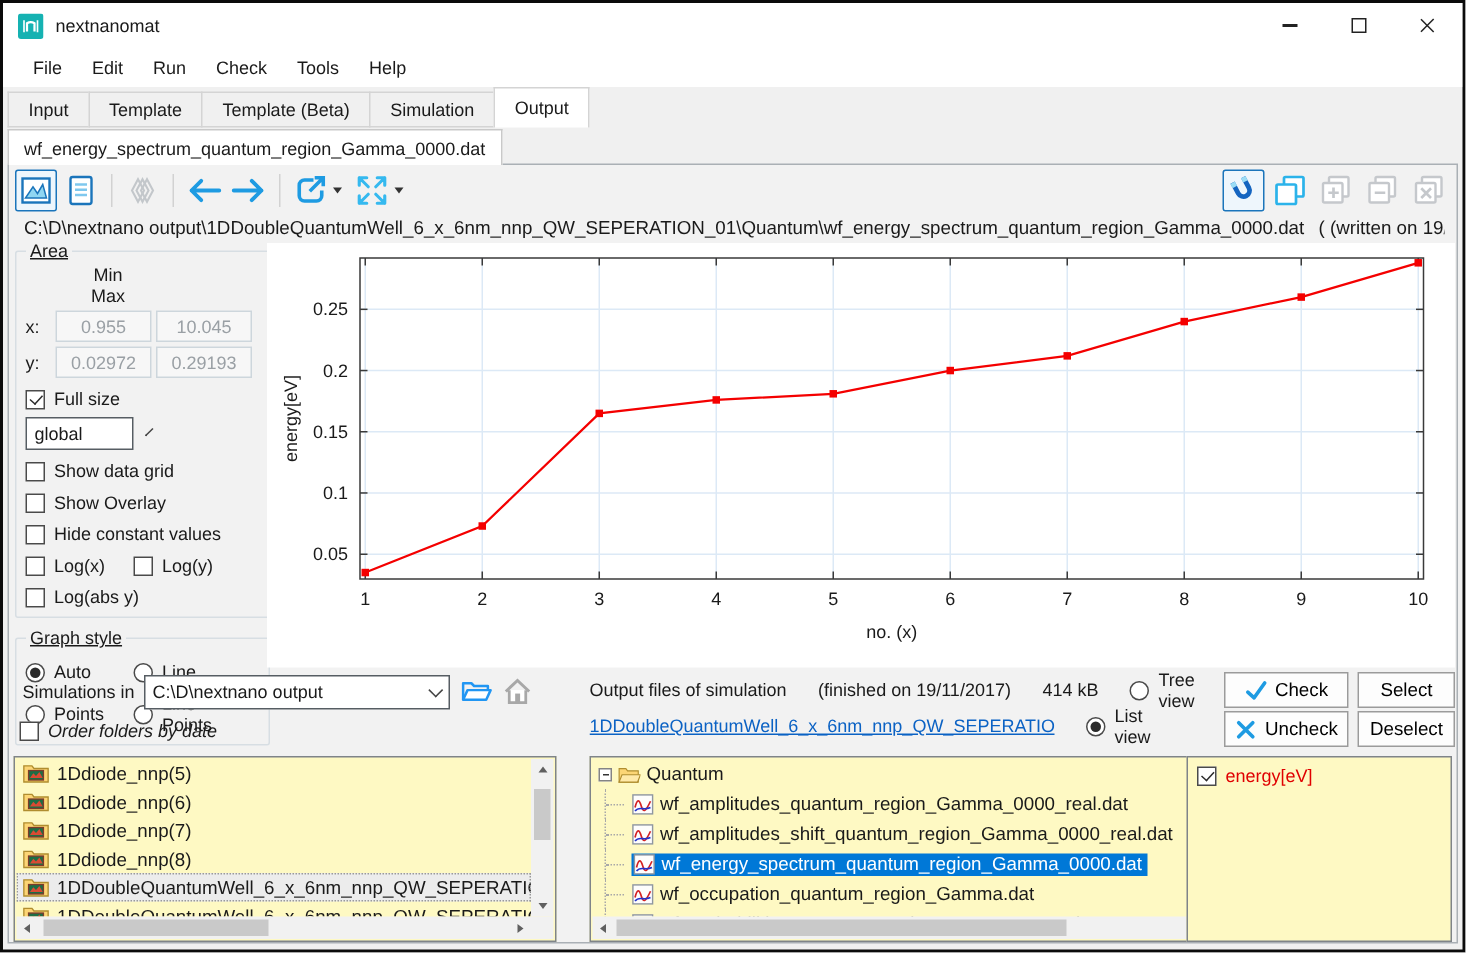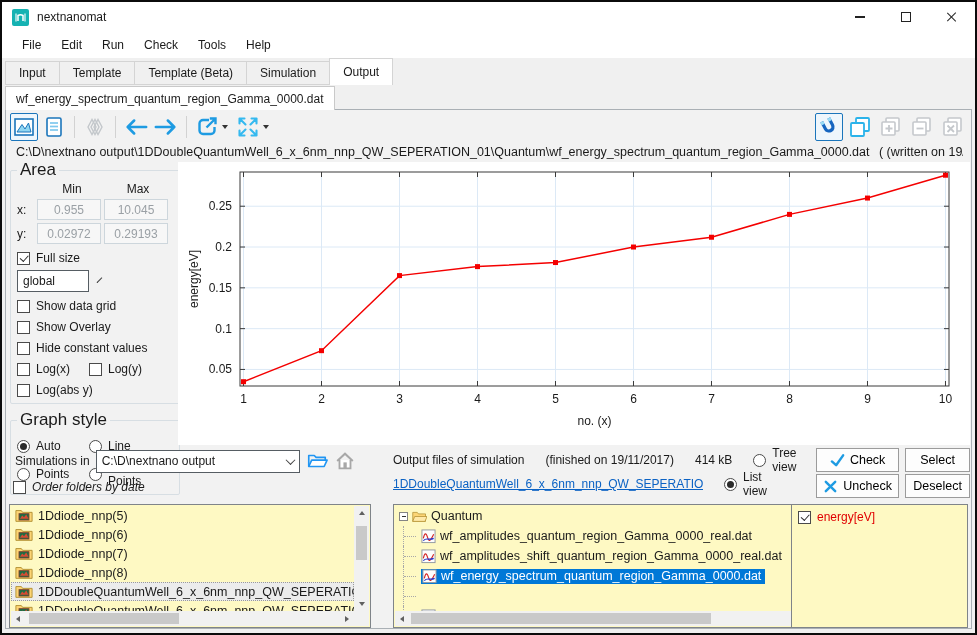--- a/index.html
+++ b/index.html
@@ -38,22 +38,22 @@
   .ticon{width:24px;height:24px;display:inline-flex;}
   .ticon svg{width:100%;height:100%;}
   .tbsep{width:1px;height:22px;background:#d2d2d2;margin:0 4px;display:inline-block;}
   .caret{width:0;height:0;border-left:3.5px solid transparent;border-right:3.5px solid transparent;border-top:4px solid #333;margin:0 2px 0 3px;}
   
   .pathline{position:absolute;left:10px;top:35px;right:8px;height:16px;white-space:nowrap;overflow:hidden;font-size:12.5px;}
   .pathline .written{margin-left:6px;}
   
   .leftpanel{position:absolute;left:4px;top:50px;width:170px;}
   fieldset.group{border:1px solid #d7dee3;border-radius:2px;margin:0 0 6px 0;padding:2px 6px 6px 6px;}
-  fieldset.group legend{padding:0 3px;font-size:17px;}
-  .mmhead{display:flex;margin-left:22px;}
+  fieldset.group legend{padding:0 3px;font-size:12px;text-decoration:underline;}
+  .mmhead{display:flex;margin-left:22px;flex-direction:column;}
   .mmhead span{width:66px;text-align:center;}
   .mmrow{display:flex;align-items:center;margin-top:3px;}
   .axlab{width:20px;}
   .numbox{width:64px;height:21px;margin-right:3px;border:1px solid #cdd6dc;background:#f7f7f7;color:#9aa0a5;
           text-align:center;font:12px "Liberation Sans","DejaVu Sans",sans-serif;}
   .fsrow{display:flex;align-items:flex-start;margin-top:7px;gap:5px;flex-direction:column;}
   .combo{height:22px;border:1px solid #565d63;background:#fff;display:inline-flex;align-items:center;justify-content:space-between;padding:0 5px;cursor:default;gap:44px;}
   .combo.small{width:72px;}
   .chev{width:7px;height:7px;border-right:1.4px solid #444;border-bottom:1.4px solid #444;transform:rotate(45deg) translate(-1px,-1px);}
   .optrow{display:flex;align-items:center;margin-top:7px;}
@@ -638,20 +638,30 @@
                     <rect x="1" y="1" width="14" height="13.5" fill="#fdfdfd" stroke="#8f97a0" stroke-width="1"></rect>
                     <path d="M2.5 10 C4 3.5, 5.5 4, 7 9 S10 13, 13.5 5.5" fill="none" stroke="#d42222" stroke-width="1.2"></path>
                     <path d="M2.5 12.5 C5.5 8.5, 8.5 12.5, 13.5 10" fill="none" stroke="#2233cc" stroke-width="1.2"></path>
                   </svg>
                 </span>
                 <span>wf_energy_spectrum_quantum_region_Gamma_0000.dat</span>
               </span>
             </div>
             <div class="trow">
               <span class="conn"></span>
+              <span style="display: inline-flex; align-items: center;">
+                <span class="cico">
+                  <svg viewBox="0 0 16 16">
+                    <rect x="1" y="1" width="14" height="13.5" fill="#fdfdfd" stroke="#8f97a0" stroke-width="1"></rect>
+                    <path d="M2.5 10 C4 3.5, 5.5 4, 7 9 S10 13, 13.5 5.5" fill="none" stroke="#d42222" stroke-width="1.2"></path>
+                    <path d="M2.5 12.5 C5.5 8.5, 8.5 12.5, 13.5 10" fill="none" stroke="#2233cc" stroke-width="1.2"></path>
+                  </svg>
+                </span>
+                <span>wf_occupation_quantum_region_Gamma.dat</span>
+              </span>
             </div>
             <div class="trow">
               <span class="conn"></span>
               <span style="display: inline-flex; align-items: center;">
                 <span class="cico">
                   <svg viewBox="0 0 16 16">
                     <rect x="1" y="1" width="14" height="13.5" fill="#fdfdfd" stroke="#8f97a0" stroke-width="1"></rect>
                     <path d="M2.5 10 C4 3.5, 5.5 4, 7 9 S10 13, 13.5 5.5" fill="none" stroke="#d42222" stroke-width="1.2"></path>
                     <path d="M2.5 12.5 C5.5 8.5, 8.5 12.5, 13.5 10" fill="none" stroke="#2233cc" stroke-width="1.2"></path>
                   </svg>

